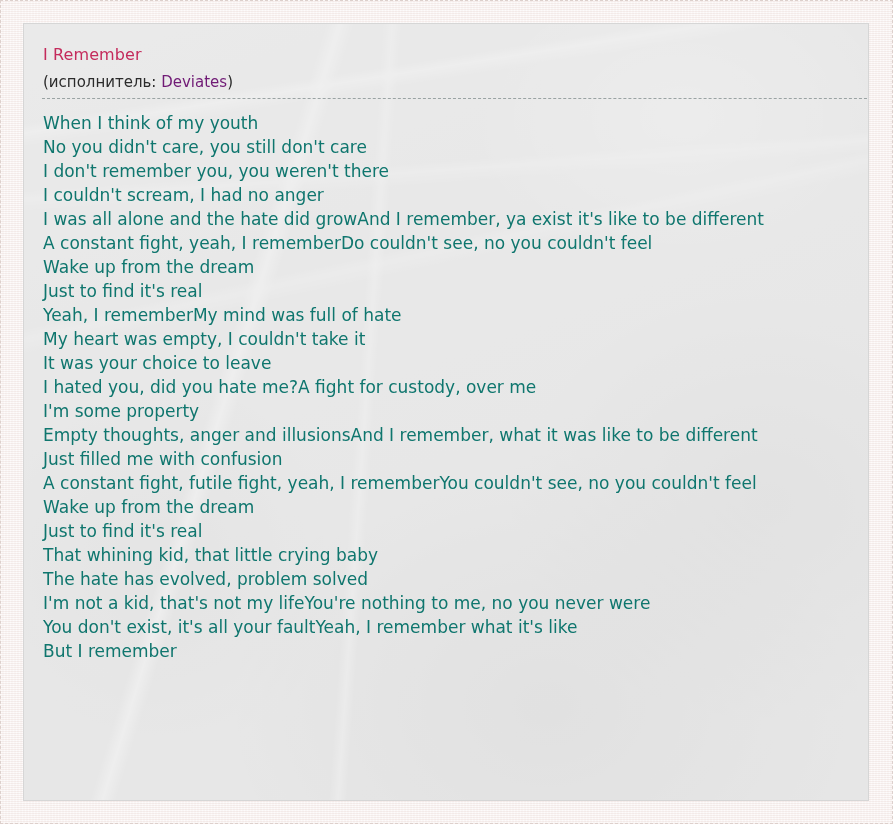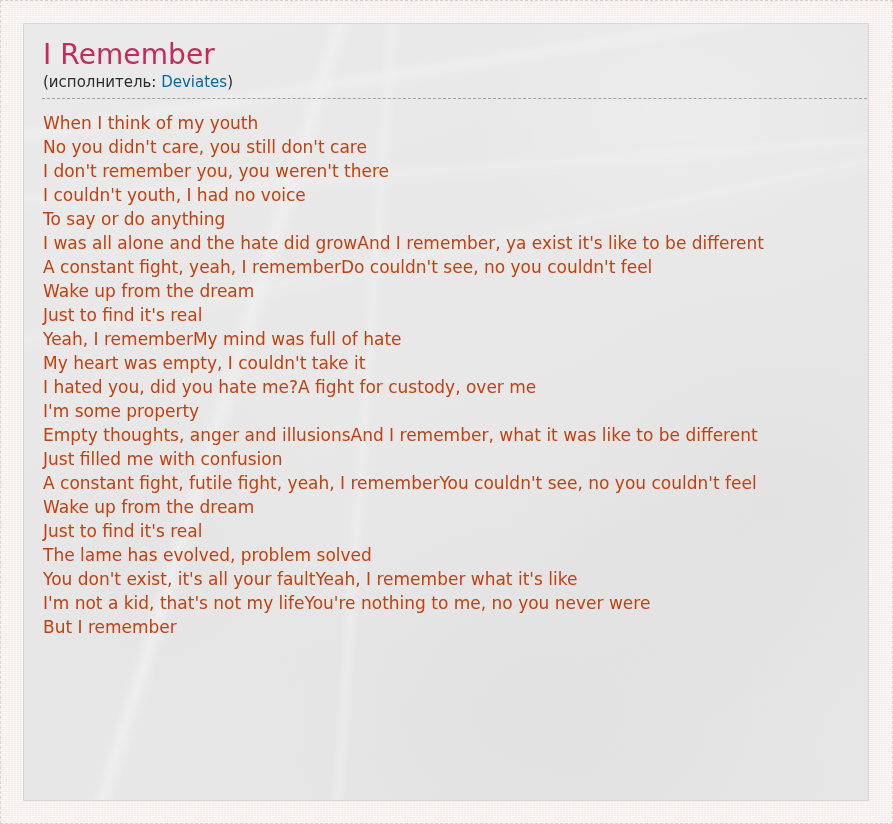--- a/index.html
+++ b/index.html
@@ -71,21 +71,21 @@
     height: 100%;
     background: rgba(233,233,233,0.72);
   }
 
   #panel-content {
     position: relative;
     padding: 17px 20px 0 19px;
   }
 
   #song-title {
-    font-size: 28px;
+    font-size: 16px;
     font-weight: normal;
     color: #c42b5c;
     margin: 0;
     padding: 0;
     line-height: 28px;
     letter-spacing: 0.1px;
   }
 
   #artist-line {
     font-size: 15px;
@@ -94,29 +94,29 @@
     margin-top: 3px;
     padding-bottom: 6px;
     border-bottom: 1px dashed #9aa3a3;
     width: 840px;
     box-sizing: border-box;
     margin-left: -1px;
     padding-left: 1px;
   }
 
   #artist-link {
-    color: #0369a1;
+    color: #701a75;
     text-decoration: none;
   }
 
   #lyrics-body {
     margin-top: 12px;
     font-size: 17px;
     line-height: 24px;
-    color: #c2410c;
+    color: #0f766e;
     white-space: nowrap;
   }
 
   .lyric-line {
     height: 24px;
     white-space: nowrap;
     overflow: visible;
   }
 </style>
 </head>
@@ -134,36 +134,37 @@
       <h1 id="song-title">I Remember</h1>
 
       <div id="artist-line">
         <span>(исполнитель: </span><a id="artist-link" href="#">Deviates</a><span>)</span>
       </div>
 
       <div id="lyrics-body">
           <div class="lyric-line">When I think of my youth</div>
           <div class="lyric-line">No you didn't care, you still don't care</div>
           <div class="lyric-line">I don't remember you, you weren't there</div>
-          <div class="lyric-line">I couldn't youth, I had no voice</div>
-          <div class="lyric-line">To say or do anything</div>
+          <div class="lyric-line">I couldn't scream, I had no anger</div>
           <div class="lyric-line">I was all alone and the hate did growAnd I remember, ya exist it's like to be different</div>
           <div class="lyric-line">A constant fight, yeah, I rememberDo couldn't see, no you couldn't feel</div>
           <div class="lyric-line">Wake up from the dream</div>
           <div class="lyric-line">Just to find it's real</div>
           <div class="lyric-line">Yeah, I rememberMy mind was full of hate</div>
           <div class="lyric-line">My heart was empty, I couldn't take it</div>
+          <div class="lyric-line">It was your choice to leave</div>
           <div class="lyric-line">I hated you, did you hate me?A fight for custody, over me</div>
           <div class="lyric-line">I'm some property</div>
           <div class="lyric-line">Empty thoughts, anger and illusionsAnd I remember, what it was like to be different</div>
           <div class="lyric-line">Just filled me with confusion</div>
           <div class="lyric-line">A constant fight, futile fight, yeah, I rememberYou couldn't see, no you couldn't feel</div>
           <div class="lyric-line">Wake up from the dream</div>
           <div class="lyric-line">Just to find it's real</div>
-          <div class="lyric-line">The lame has evolved, problem solved</div>
+          <div class="lyric-line">That whining kid, that little crying baby</div>
+          <div class="lyric-line">The hate has evolved, problem solved</div>
+          <div class="lyric-line">I'm not a kid, that's not my lifeYou're nothing to me, no you never were</div>
           <div class="lyric-line">You don't exist, it's all your faultYeah, I remember what it's like</div>
-          <div class="lyric-line">I'm not a kid, that's not my lifeYou're nothing to me, no you never were</div>
           <div class="lyric-line">But I remember</div>
         </div>
 
     </div>
   </div>
 </div>
 
 </body></html>

